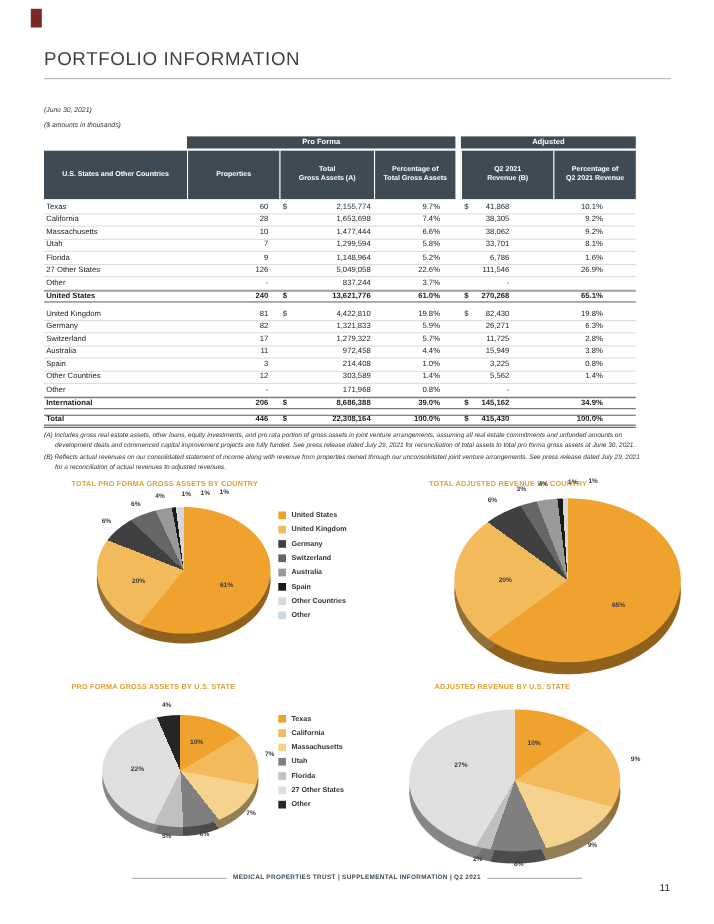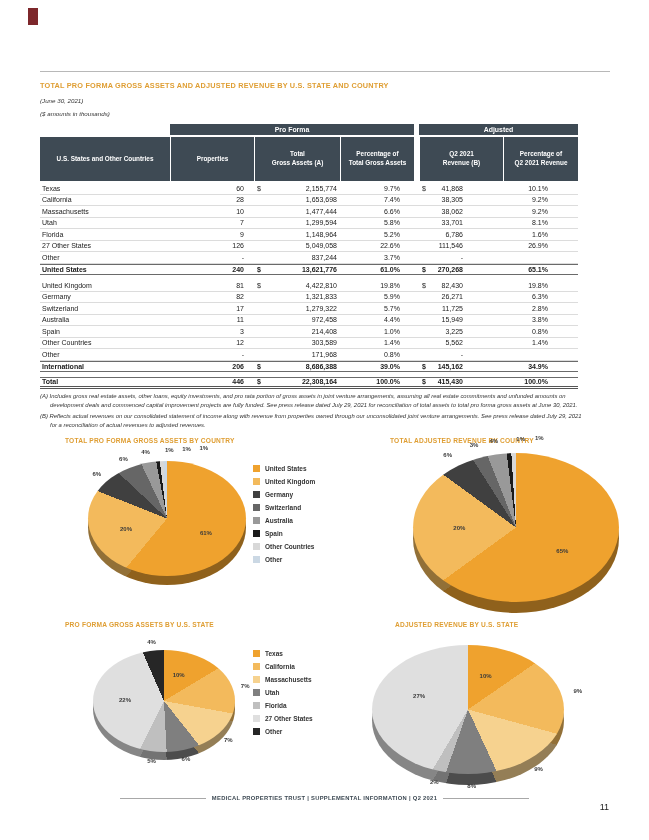--- a/index.html
+++ b/index.html
@@ -69,23 +69,23 @@
   .ftext{font-size:5.8px;font-weight:700;color:#3e4a54;letter-spacing:.3px;white-space:nowrap;}
   .pagenum{position:absolute;right:40px;top:802px;font-size:9px;color:#222;}
 </style>
 </head>
 <body>
 
 <div class="page">
 
   <div class="corner-mark"></div>
 
+  <h1 class="title">PORTFOLIO INFORMATION</h1>
   <div class="title-rule"></div>
 
-  <div class="section-heading">TOTAL PRO FORMA GROSS ASSETS AND ADJUSTED REVENUE BY U.S. STATE AND COUNTRY</div>
   <div class="note1">(June 30, 2021)</div>
   <div class="note2">($ amounts in thousands)</div>
 
   <div class="fin-table">
     <div class="t-grid" id="group-row">
         <div class="gh-blank" style="grid-column: 1;"></div>
         <div class="gh-dark" style="grid-column: 2 / span 3;">Pro Forma</div>
         <div class="gh-dark" style="grid-column: 6 / span 2;">Adjusted</div>
       </div>
     <div class="t-grid" id="col-row">

